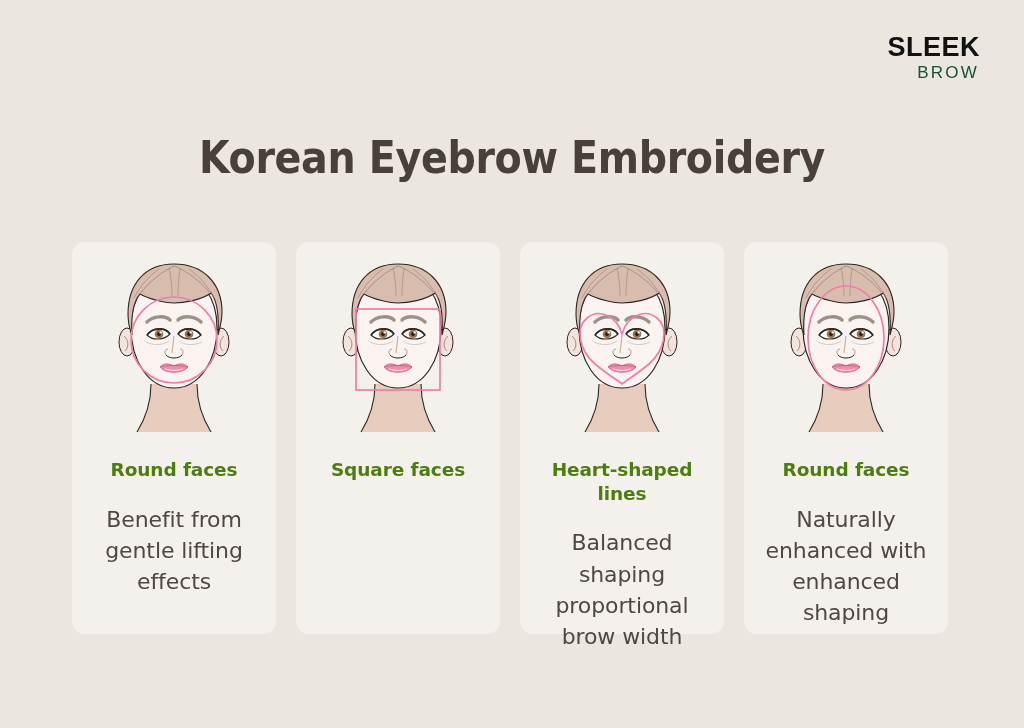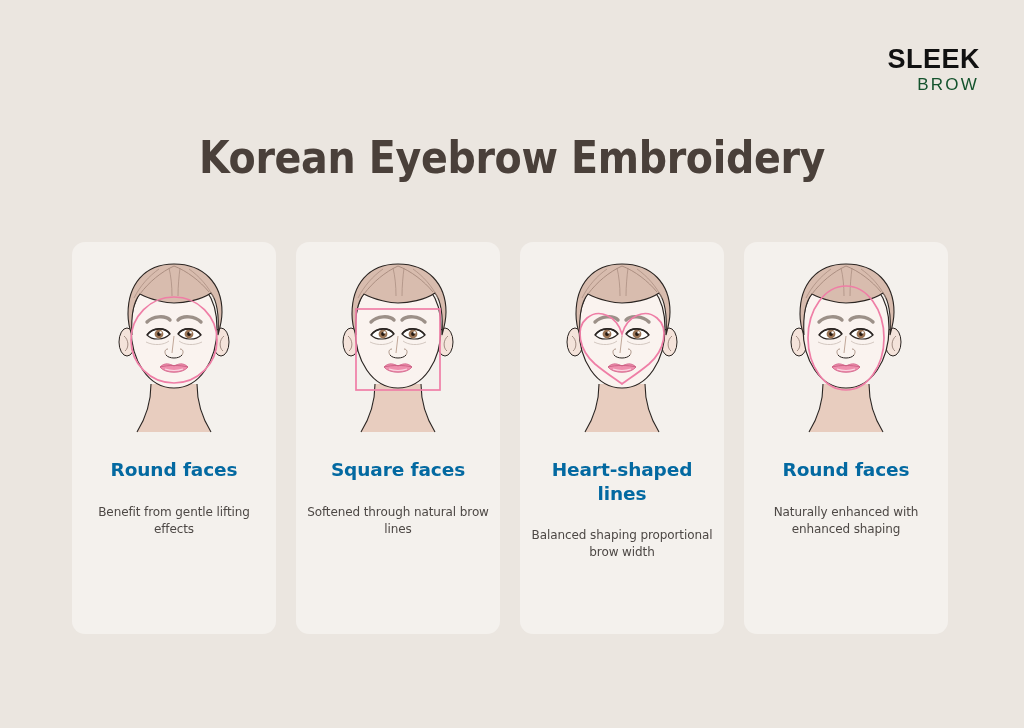--- a/index.html
+++ b/index.html
@@ -14,21 +14,21 @@
   body {
     background: #ebe6e0;
     font-family: "Liberation Sans", sans-serif;
     -webkit-font-smoothing: antialiased;
     position: relative;
   }
 
   
   .logo {
     position: absolute;
-    top: 46px;
+    top: 34px;
     right: 44px;
     text-align: right;
     line-height: 1;
   }
   .logo-main {
     display: block;
     font-family: "Liberation Sans", sans-serif;
     font-size: 27px;
     font-weight: bold;
     letter-spacing: 0.5px;
@@ -89,31 +89,31 @@
   }
   .face-wrap svg { display: block; width: 150px; height: 192px; }
 
   .card-title {
     margin-top: 10px;
     width: 180px;
     text-align: center;
     font-family: "DejaVu Sans", sans-serif;
     font-size: 18.5px;
     font-weight: bold;
-    color: #0369a1;
+    color: #4d7c0f;
     line-height: 1.28;
     letter-spacing: -0.1px;
   }
 
   .card-desc {
     margin-top: 22px;
     width: 184px;
     text-align: center;
     font-family: "DejaVu Sans", sans-serif;
-    font-size: 12px;
+    font-size: 22px;
     font-weight: normal;
     color: #4d4845;
     line-height: 1.42;
     letter-spacing: -0.1px;
   }
 </style>
 </head>
 <body>
 
 <div class="logo">
@@ -188,21 +188,20 @@
   </div>
 
   <div class="card">
     <div class="face-wrap">
       <svg viewBox="0 0 150 192" xmlns="http://www.w3.org/2000/svg">
         <use href="#face-art-1"></use>
         <rect x="33" y="53" width="84" height="81" fill="none" stroke="#ef7ea6" stroke-width="1.7"></rect>
       </svg>
     </div>
     <div class="card-title">Square faces</div>
-    <div class="card-desc">Softened through natural brow lines</div>
   </div>
 
   <div class="card">
     <div class="face-wrap">
       <svg viewBox="0 0 150 192" xmlns="http://www.w3.org/2000/svg">
         <use href="#face-art-1"></use>
         <path d="M75 78 C70 60 52 52 40 62 C28 72 32 94 48 108 C60 118 70 124 75 128
                  C80 124 90 118 102 108 C118 94 122 72 110 62 C98 52 80 60 75 78 Z" fill="none" stroke="#ef7ea6" stroke-width="1.7"></path>
       </svg>
     </div>

